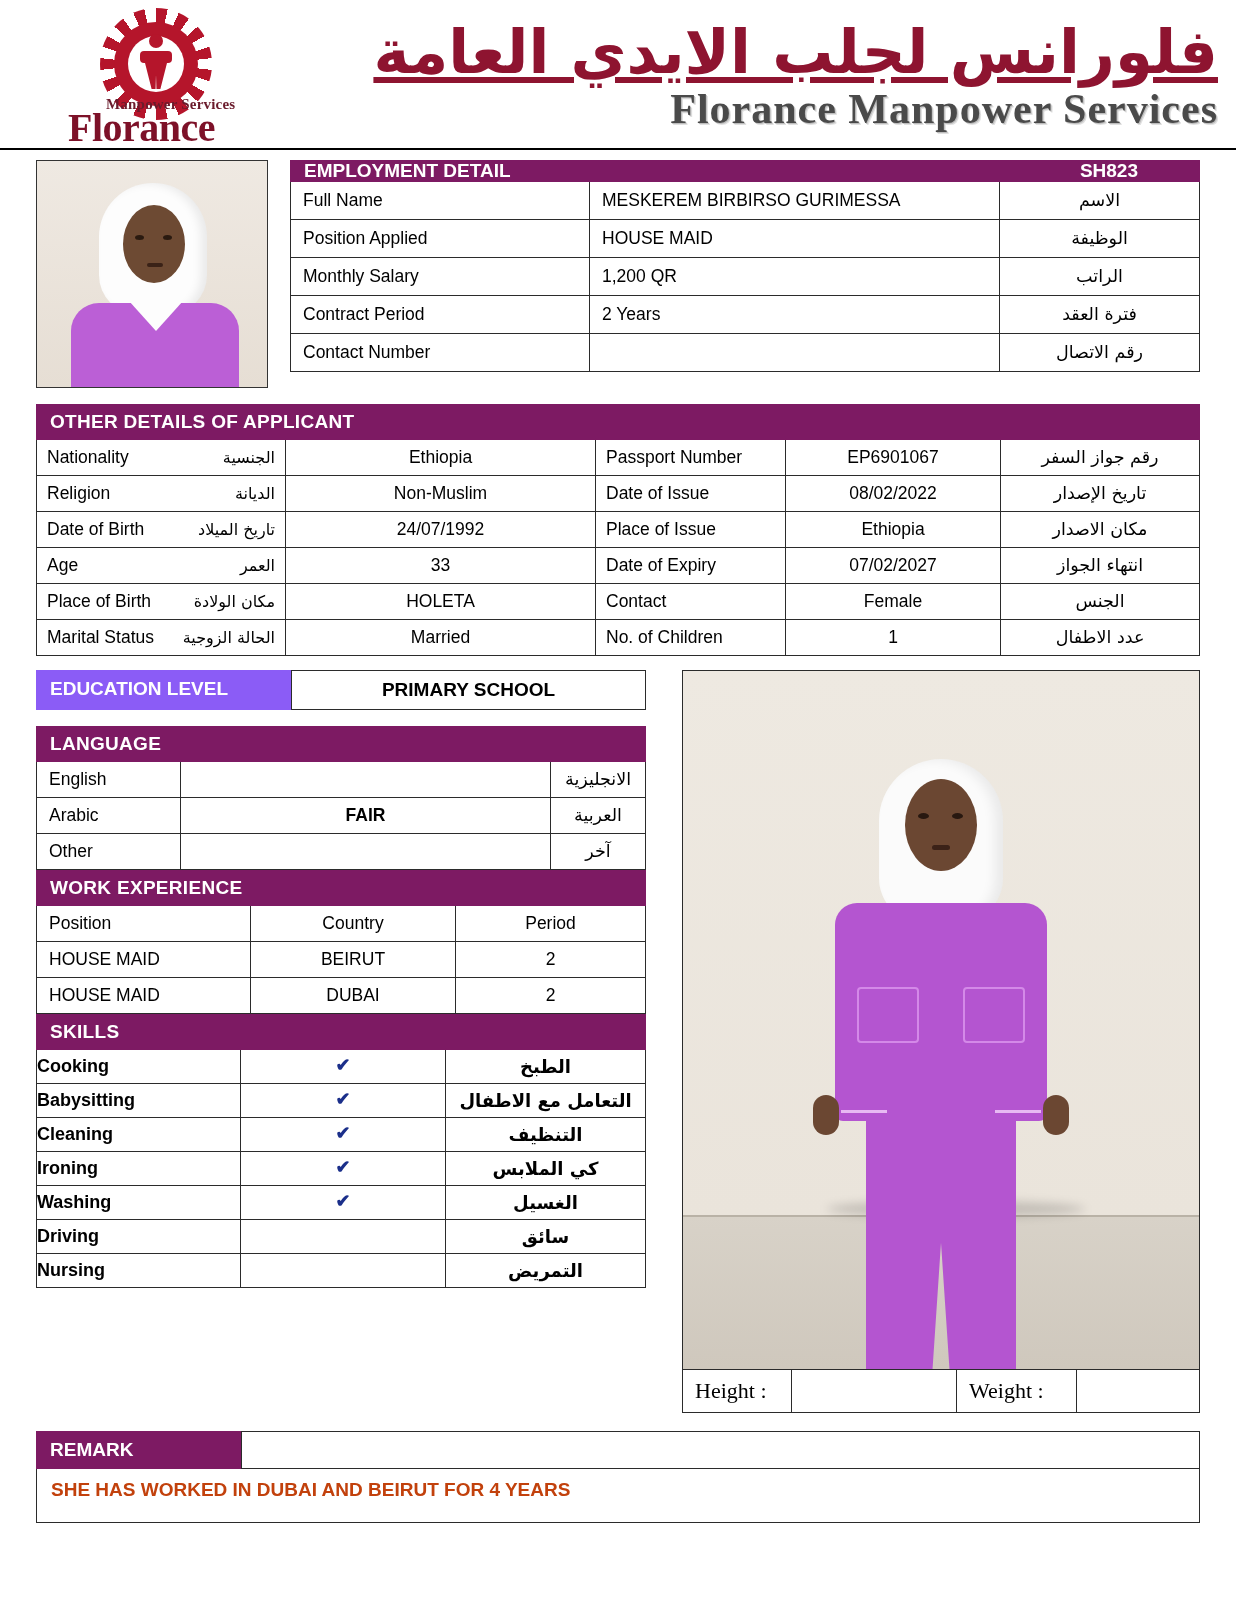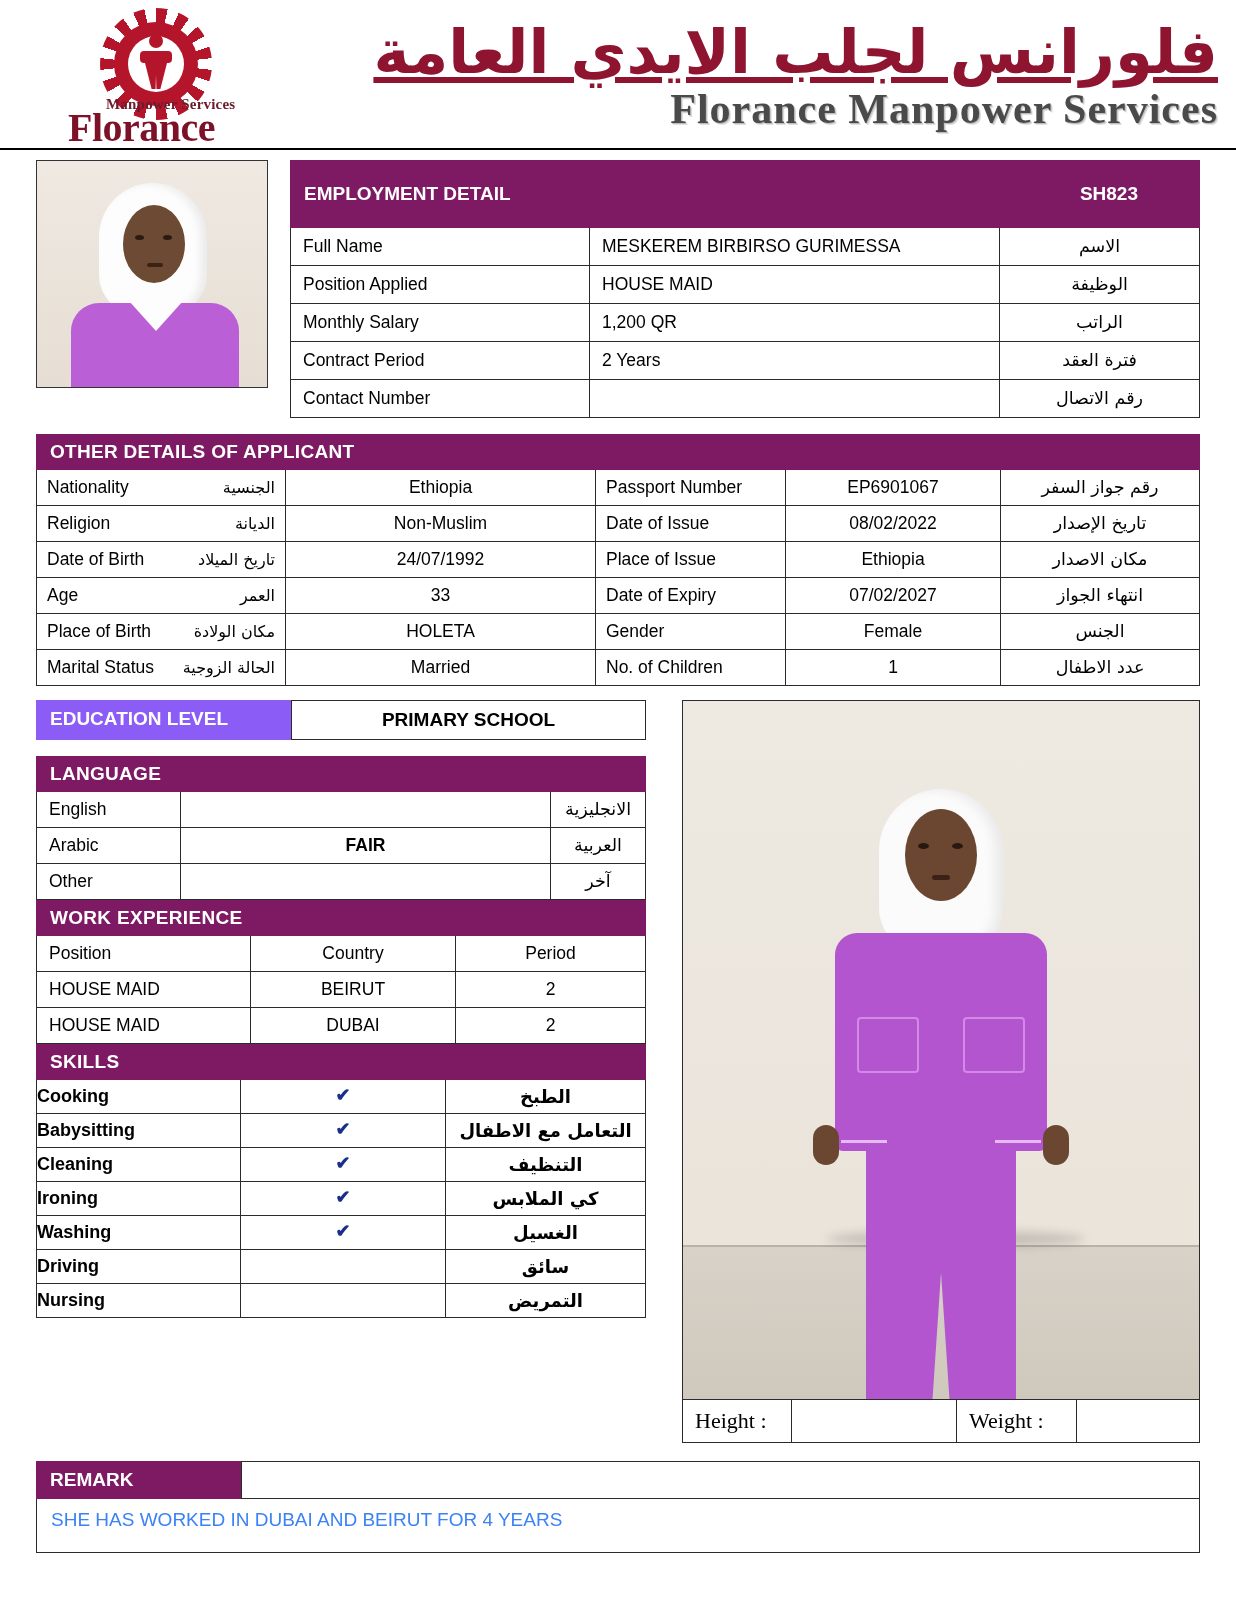--- a/index.html
+++ b/index.html
@@ -141,21 +141,21 @@
     overflow: hidden;
     background: #f1ece6;
   }
   .emp-table { flex: 1; }
   .emp-head {
     display: flex;
     background: #7d1a63;
     color: #fff;
     font-weight: bold;
     font-size: 19px;
-    padding: 23px 14px;
+    padding: 0 14px;
     align-items: center;
   }
   .emp-head .ref { margin-left: auto; padding-right: 48px; font-size: 19px; }
   .emp-row { display: flex; }
   .emp-row > div { border: 1px solid #2b2b2b; border-top: none; padding: 8px 12px; font-size: 17.5px; }
   .emp-row > div:not(:first-child) { border-left: none; }
   .emp-lbl { width: 300px; flex: 0 0 300px; }
   .emp-val { flex: 1; }
   .emp-ar { width: 200px; flex: 0 0 200px; }
 
@@ -234,22 +234,22 @@
   .remark-wrap { margin: 18px 36px 0 36px; }
   .remark-head { display: flex; }
   .remark-title {
     background: #7d1a63; color: #fff; font-weight: bold; font-size: 19px;
     padding: 8px 14px; width: 205px; flex: 0 0 205px;
   }
   .remark-blank { flex: 1; border: 1px solid #2b2b2b; }
   .remark-body {
     border: 1px solid #2b2b2b; border-top: none;
     padding: 10px 14px;
-    font-weight: normal; font-size: 19px;
-    color: #3b82f6;
+    font-weight: bold; font-size: 19px;
+    color: #c2410c;
     min-height: 54px;
   }
 
   
   .ph-bg { position: absolute; inset: 0; }
   .p1-bg { background: linear-gradient(#efe9e2, #e6ded4); }
   .p1-hijab {
     position: absolute; left: 62px; top: 22px; width: 108px; height: 132px;
     background: #fdfdfd; border-radius: 54px 54px 40px 40px;
     box-shadow: inset -6px 0 10px rgba(0,0,0,0.08);
@@ -428,21 +428,21 @@
       <div class="od-val2">07/02/2027</div>
       <div class="od-ar ar">انتهاء الجواز</div>
     </div>
 
     <div class="other-row">
       <div class="od-lbl">
           <span class="lbl-en">Place of Birth</span>
           <span class="ar">مكان الولادة</span>
         </div>
       <div class="od-val">HOLETA</div>
-      <div class="od-lbl2">Gender</div>
+      <div class="od-lbl2">Contact</div>
       <div class="od-val2">Female</div>
       <div class="od-ar ar">الجنس</div>
     </div>
 
     <div class="other-row">
       <div class="od-lbl">
           <span class="lbl-en">Marital Status</span>
           <span class="ar">الحالة الزوجية</span>
         </div>
       <div class="od-val">Married</div>

